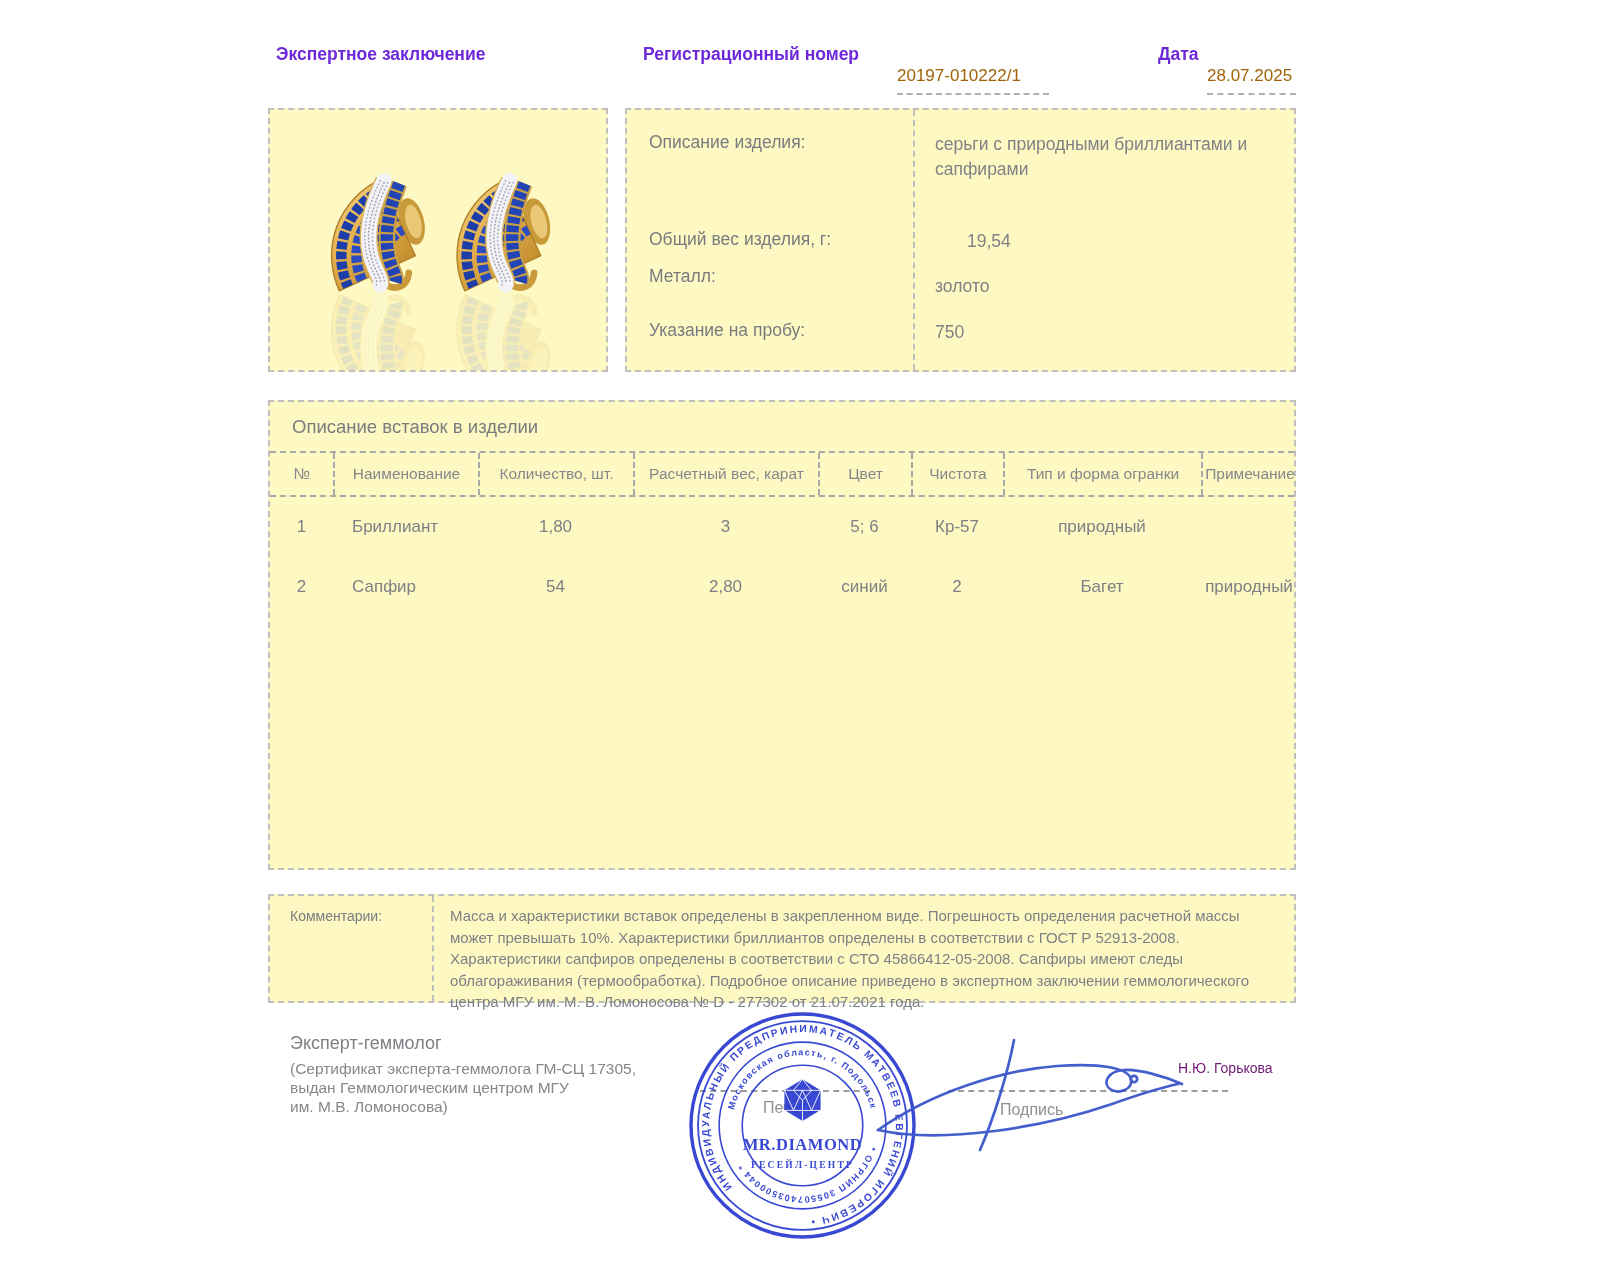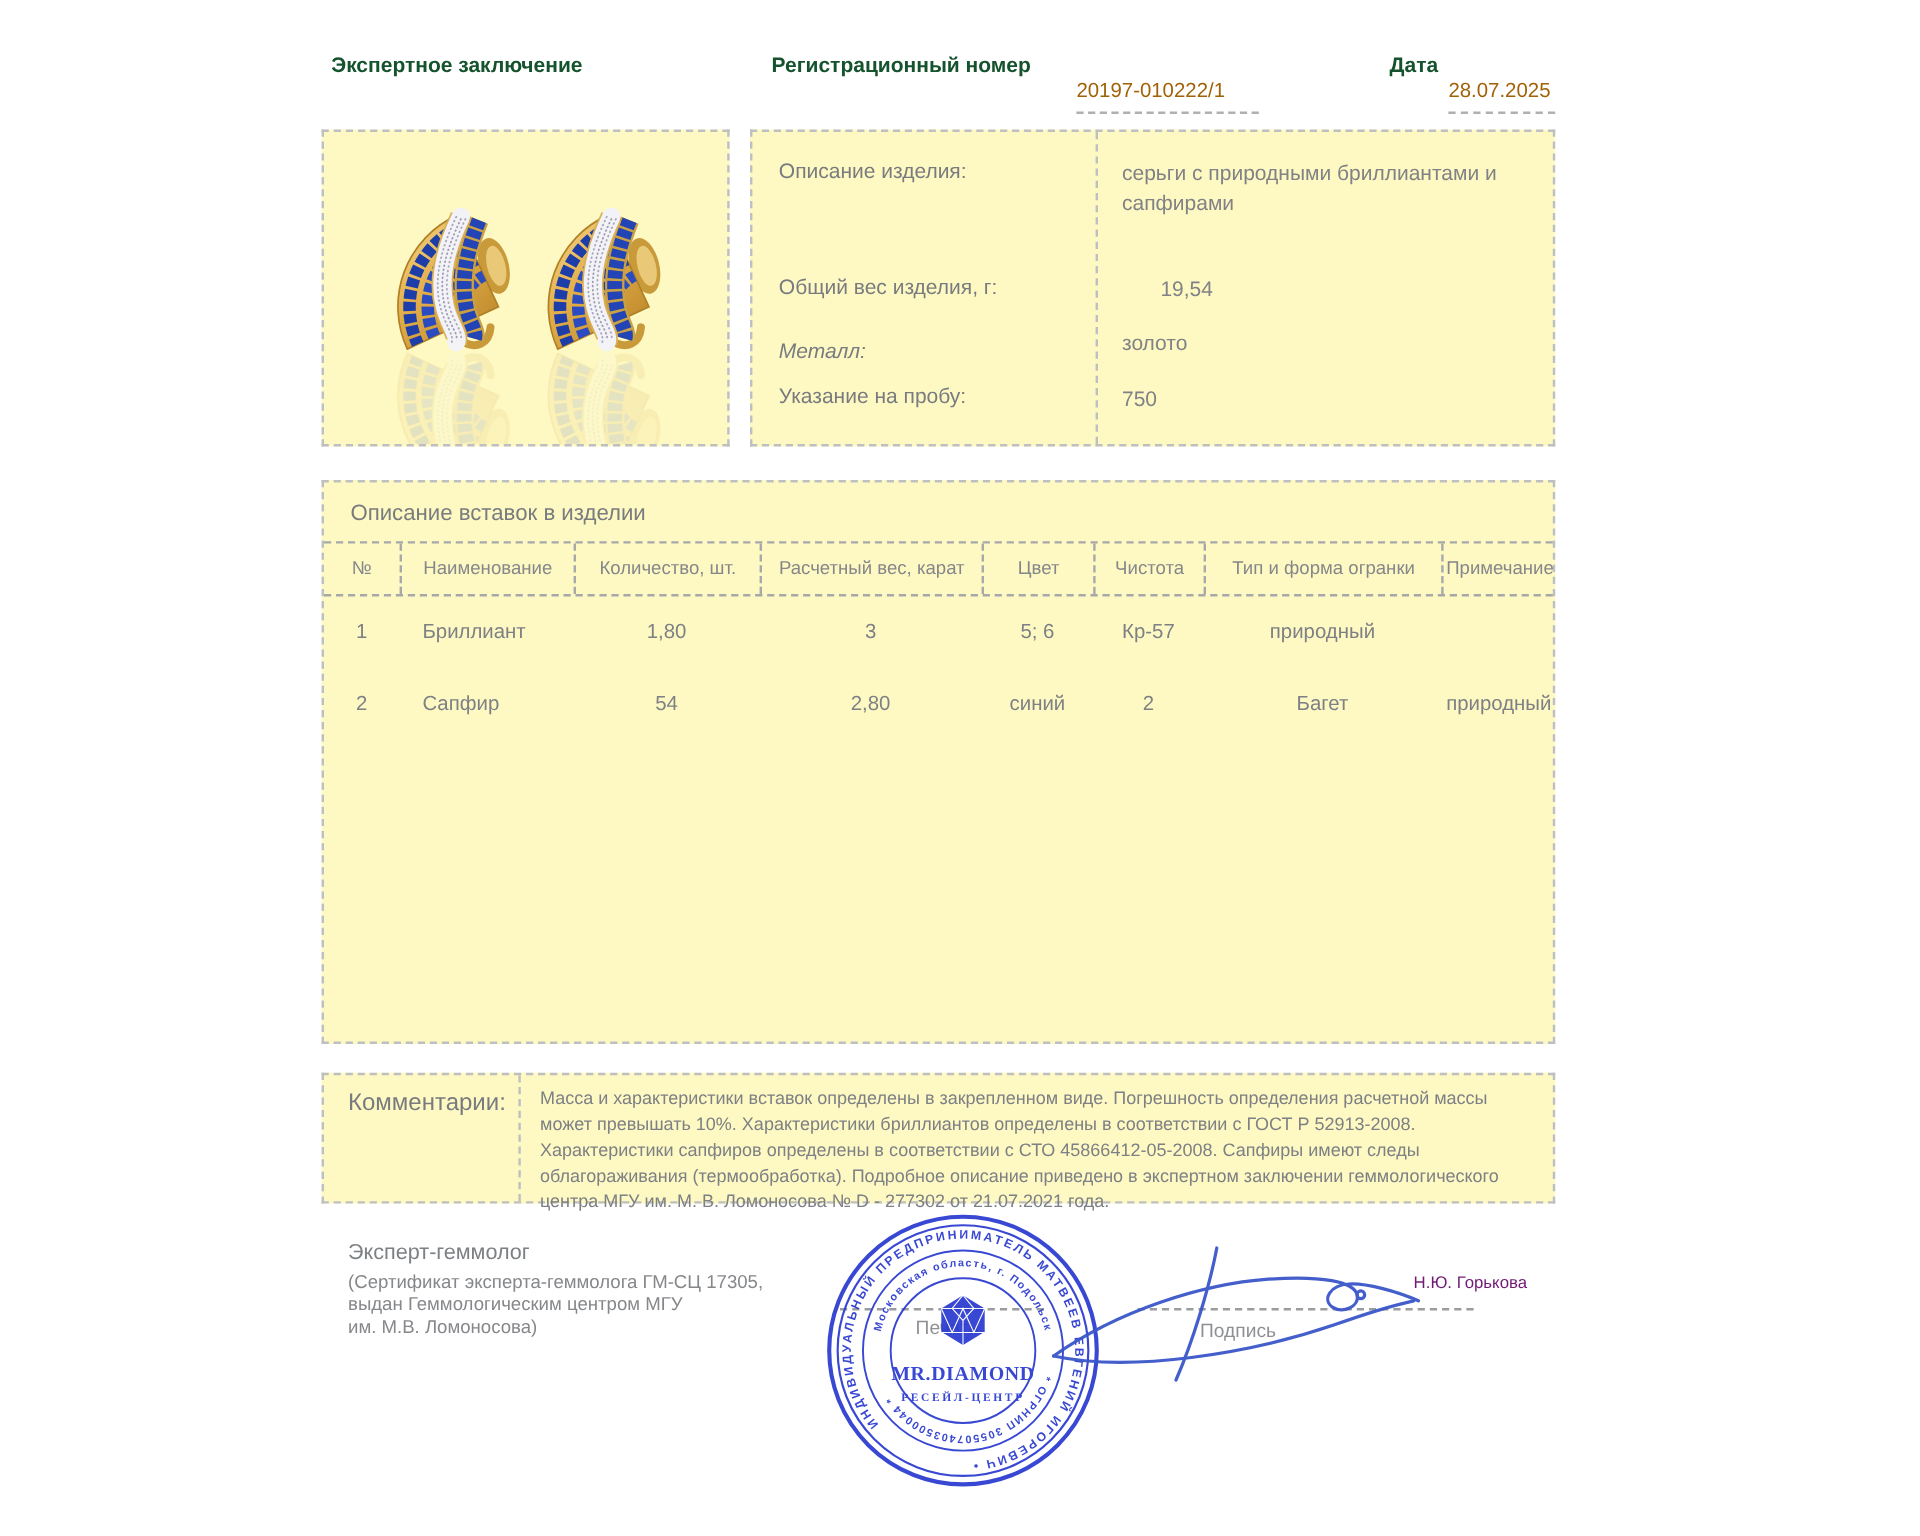--- a/index.html
+++ b/index.html
@@ -1,40 +1,40 @@
 <!DOCTYPE html>
 <html><head>
 <meta charset="utf-8">
 <style>
   html,body{margin:0;padding:0;background:#fff;}
   .page{position:relative;width:1600px;height:1280px;background:#fff;overflow:hidden;
         font-family:"Liberation Sans",sans-serif;color:#7d8084;}
   .abs{position:absolute;}
-  .blab{font-weight:bold;color:#14532d;font-size:17.5px;}
+  .blab{font-weight:bold;color:#6d28d9;font-size:17.5px;}
   .val{color:#a16207;font-size:17px;margin-top:22px;}
   .dashu{border-bottom:2px dashed #aeb0b2;padding-bottom:7px;}
   .panel{position:absolute;border:2px dashed #bdbfc1;background:#fef9c3;box-sizing:border-box;}
   .vdiv{position:absolute;top:0;bottom:0;border-left:2px dashed #bdbfc1;}
   
   .inf-lab{position:absolute;left:22px;font-size:17.5px;color:#797c7f;}
   .inf-val{position:absolute;left:308px;font-size:17.5px;color:#808285;width:340px;line-height:25px;}
   
   .tbl-title{position:absolute;left:22px;top:14px;font-size:18.5px;color:#797c7f;}
   .thead{position:absolute;left:0;top:49px;width:100%;height:46px;box-sizing:border-box;
          border-top:2px dashed #a6a8aa;border-bottom:2px dashed #a6a8aa;
          display:grid;grid-template-columns:63px 145px 155px 185px 93px 92px 198px 96px;}
   .thead .hc{display:flex;align-items:center;justify-content:center;font-size:15.5px;color:#85878a;
          border-left:2px dashed #a6a8aa;box-sizing:border-box;}
   .thead .hc:first-child{border-left:none;}
   .trow{position:absolute;left:0;width:100%;height:60px;
         display:grid;grid-template-columns:63px 145px 155px 185px 93px 92px 198px 96px;}
   .trow .tc{display:flex;align-items:center;justify-content:center;font-size:17px;color:#7d8084;}
   .trow .tc.left{justify-content:flex-start;padding-left:19px;box-sizing:border-box;}
   
-  .com-lab{position:absolute;left:20px;top:12px;font-size:20px;color:#797c7f;}
+  .com-lab{position:absolute;left:20px;top:12px;font-size:14px;color:#797c7f;}
   .com-txt{position:absolute;left:180px;top:9px;width:812px;font-size:15px;line-height:21.6px;color:#7d8084;}
   
   .exp-title{position:absolute;left:290px;top:1033px;font-size:18px;color:#7d8084;text-align:right;}
   .cert{position:absolute;left:290px;font-size:15.5px;line-height:19px;color:#85878a;}
   .fieldline{position:absolute;border-top:2px dashed #9a9c9e;height:0;}
   .fieldlab{position:absolute;font-size:16px;color:#8e9094;}
   .expname{position:absolute;left:1178px;top:1060px;font-size:14px;color:#701a75;text-align:right;}
   .stampwrap{position:absolute;left:687px;top:1010px;width:231px;height:231px;opacity:.93;}
   .sigwrap{position:absolute;left:872px;top:1032px;width:320px;height:124px;}
 </style>
@@ -90,21 +90,21 @@
       </g>
     </svg>
   </div>
 
   <div class="panel" style="left:625px;top:108px;width:671px;height:264px;">
     <div class="vdiv" style="left:286px;"></div>
     <div class="inf-lab" style="top:22px;">Описание изделия:</div>
     <div class="inf-val" style="top:22px;">серьги с природными бриллиантами и сапфирами</div>
     <div class="inf-lab" style="top:119px;">Общий вес изделия, г:</div>
     <div class="inf-val" style="top:119px;margin-left:32px;">19,54</div>
-    <div class="inf-lab" style="top:172px;font-style:italic;">Металл:</div>
+    <div class="inf-lab" style="top:156px;">Металл:</div>
     <div class="inf-val" style="top:164px;">золото</div>
     <div class="inf-lab" style="top:210px;">Указание на пробу:</div>
     <div class="inf-val" style="top:210px;">750</div>
   </div>
 
   <div class="panel" style="left:268px;top:400px;width:1028px;height:470px;">
     <div class="tbl-title">Описание вставок в изделии</div>
     <div class="thead">
       <div class="hc">№</div>
       <div class="hc">Наименование</div>

